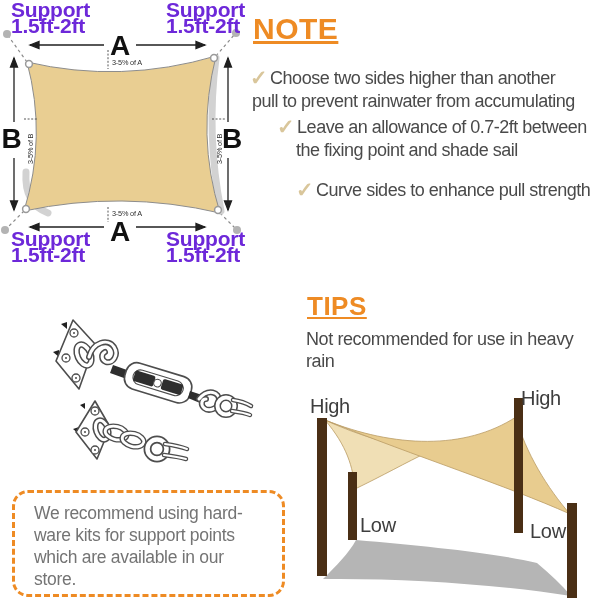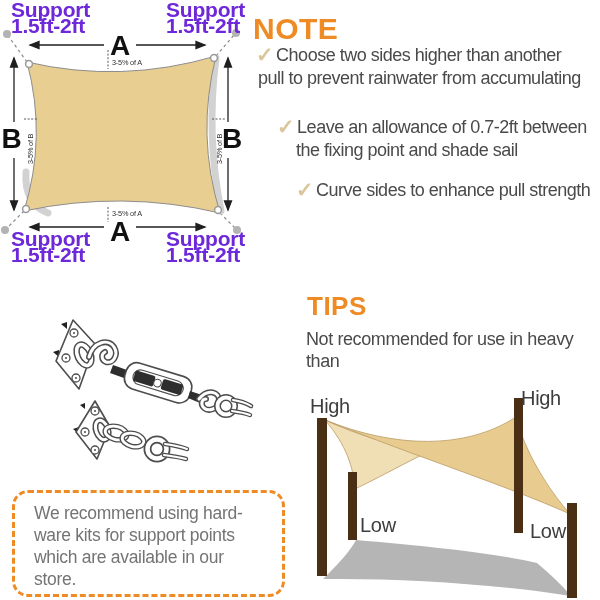--- a/index.html
+++ b/index.html
@@ -4,27 +4,27 @@
 <style>
   html,body{margin:0;padding:0;background:#ffffff;}
   #canvas{
     position:relative;width:600px;height:600px;background:#ffffff;overflow:hidden;
     font-family:"Liberation Sans",sans-serif;color:#4a4a4a;
   }
   .abs{position:absolute;}
   
   .sup{font-size:21px;font-weight:700;color:#6d28d9;line-height:15.5px;letter-spacing:-0.2px;}
   
-  .heading{color:#EE8B24;font-weight:700;letter-spacing:0.5px;}
+  .heading{color:#EE8B24;font-weight:700;letter-spacing:0.5px;text-decoration:underline;}
   #note-title{left:253px;top:12px;font-size:30px;}
   #tips-title{left:307px;top:291px;font-size:26px;}
   
   .bullet{font-size:18px;line-height:23px;letter-spacing:-0.5px;color:#4a4a4a;}
   .check{color:#D9C69B;font-size:21px;font-weight:700;margin-right:3px;vertical-align:-1px;}
-  #bullet-1{left:250px;top:43px;margin-left:6px;}
+  #bullet-1{left:250px;top:66px;}
   #bullet-2{left:277px;top:115px;}
   #bullet-3{left:296px;top:178px;}
   #bullet-1 .l2{margin-left:2px;}
   #bullet-2 .l2{margin-left:19px;}
   #bullet-3 .l2{margin-left:3px;}
   
   #tips-text{left:306px;top:328px;font-size:18px;line-height:22px;letter-spacing:-0.4px;color:#4a4a4a;}
   
   #reco-box{
     left:12px;top:490px;width:273px;height:107px;box-sizing:border-box;
@@ -143,21 +143,21 @@
     <div class="l2">the fixing point and shade sail</div>
   </div>
 
   <div class="abs bullet" id="bullet-3">
     <div><span class="check">✓</span><span>Curve sides to enhance pull strength</span></div>
   </div>
 
   <div class="abs heading" id="tips-title">TIPS</div>
   <div class="abs" id="tips-text">
     <div>Not recommended for use in heavy</div>
-    <div>than</div>
+    <div>rain</div>
   </div>
 
   <svg class="abs" style="left:30px;top:312px" width="230" height="170" viewBox="30 312 230 170">
     <g stroke="#4d4d4d" fill="none" stroke-linecap="round" stroke-linejoin="round">
 
       <g>
         <polygon points="53,352 59,350 59,357" fill="#222" stroke="none"></polygon>
         <polygon points="61,324 67,322 67,329" fill="#222" stroke="none"></polygon>
         <polygon points="73,320 95,344 79,389 56,361" fill="#fff" stroke-width="1.6"></polygon>
         <circle cx="74" cy="333" r="4" fill="#fff" stroke-width="1.3"></circle>

